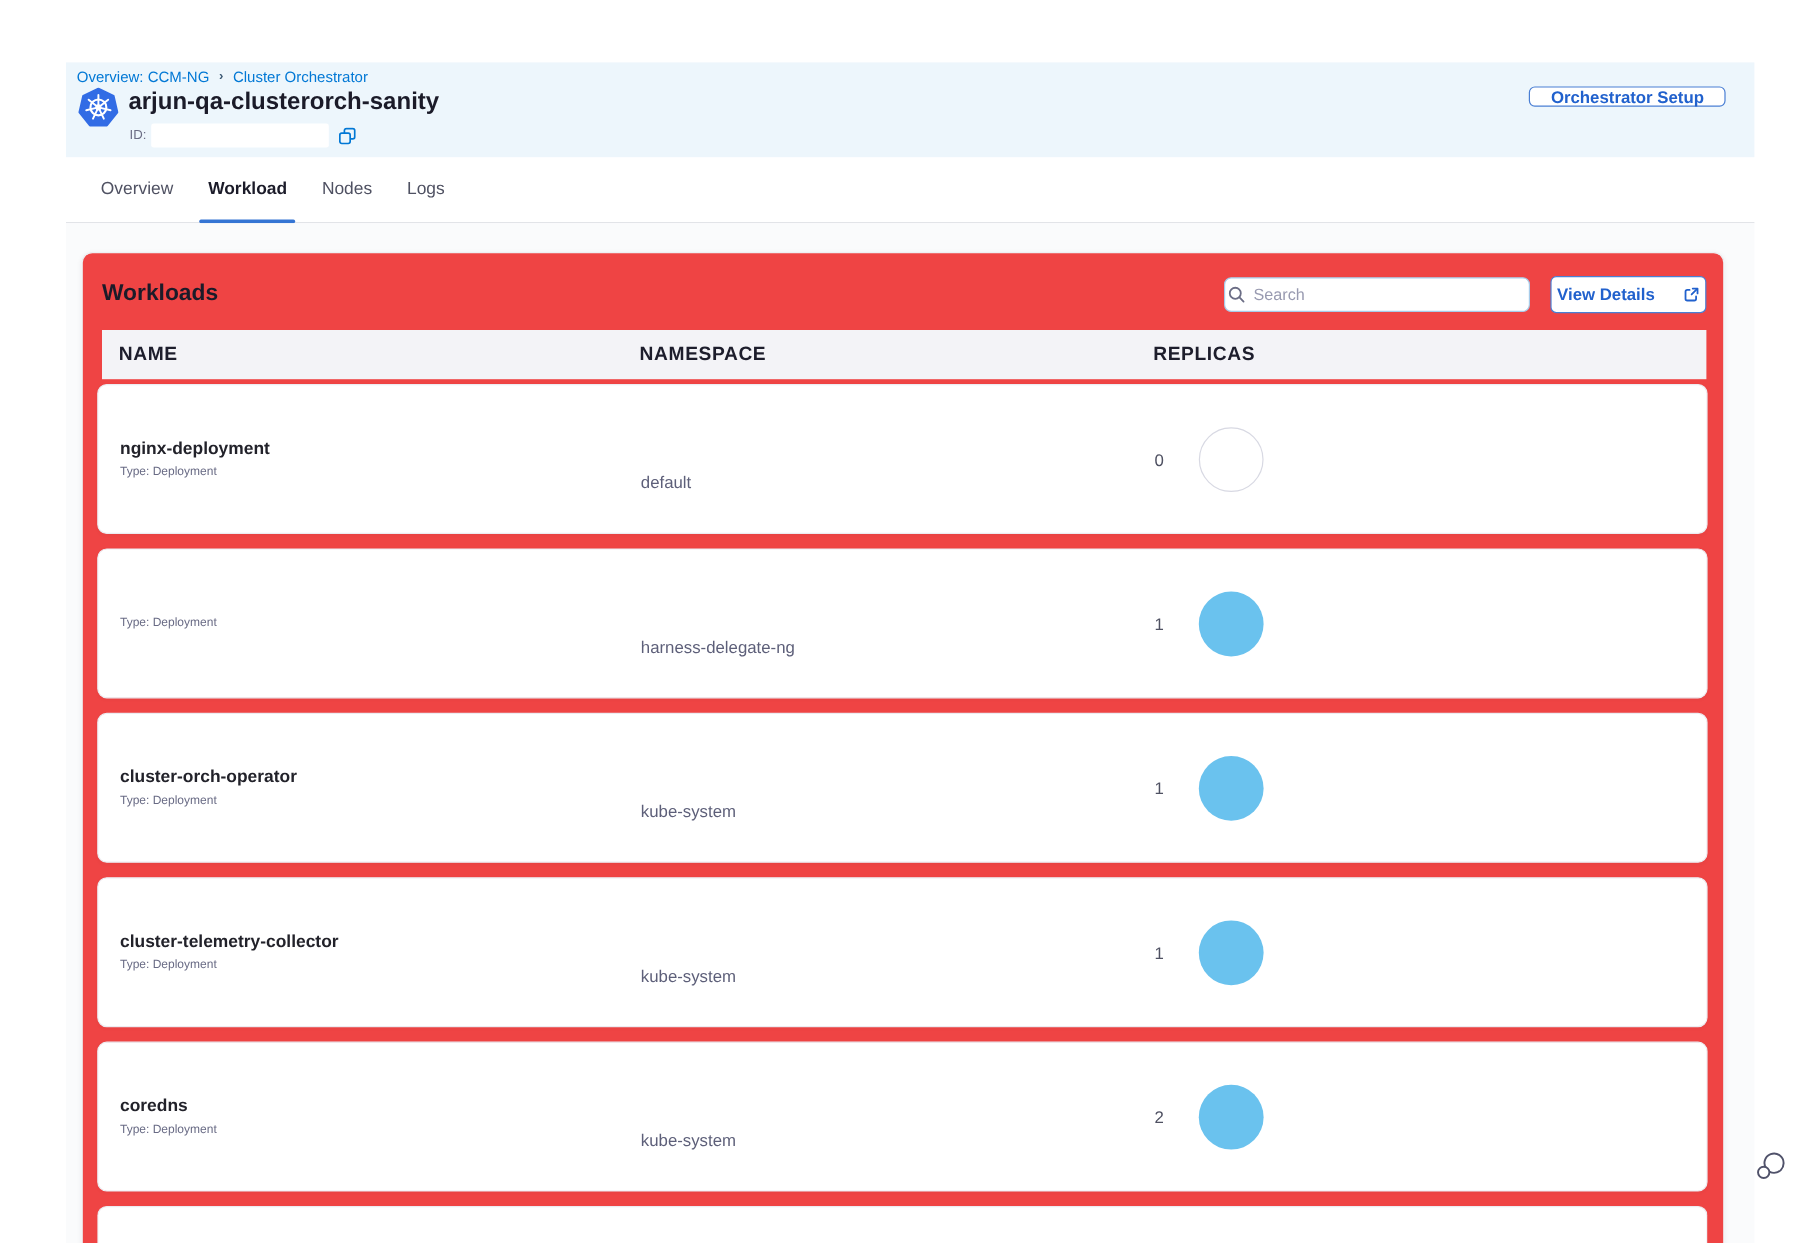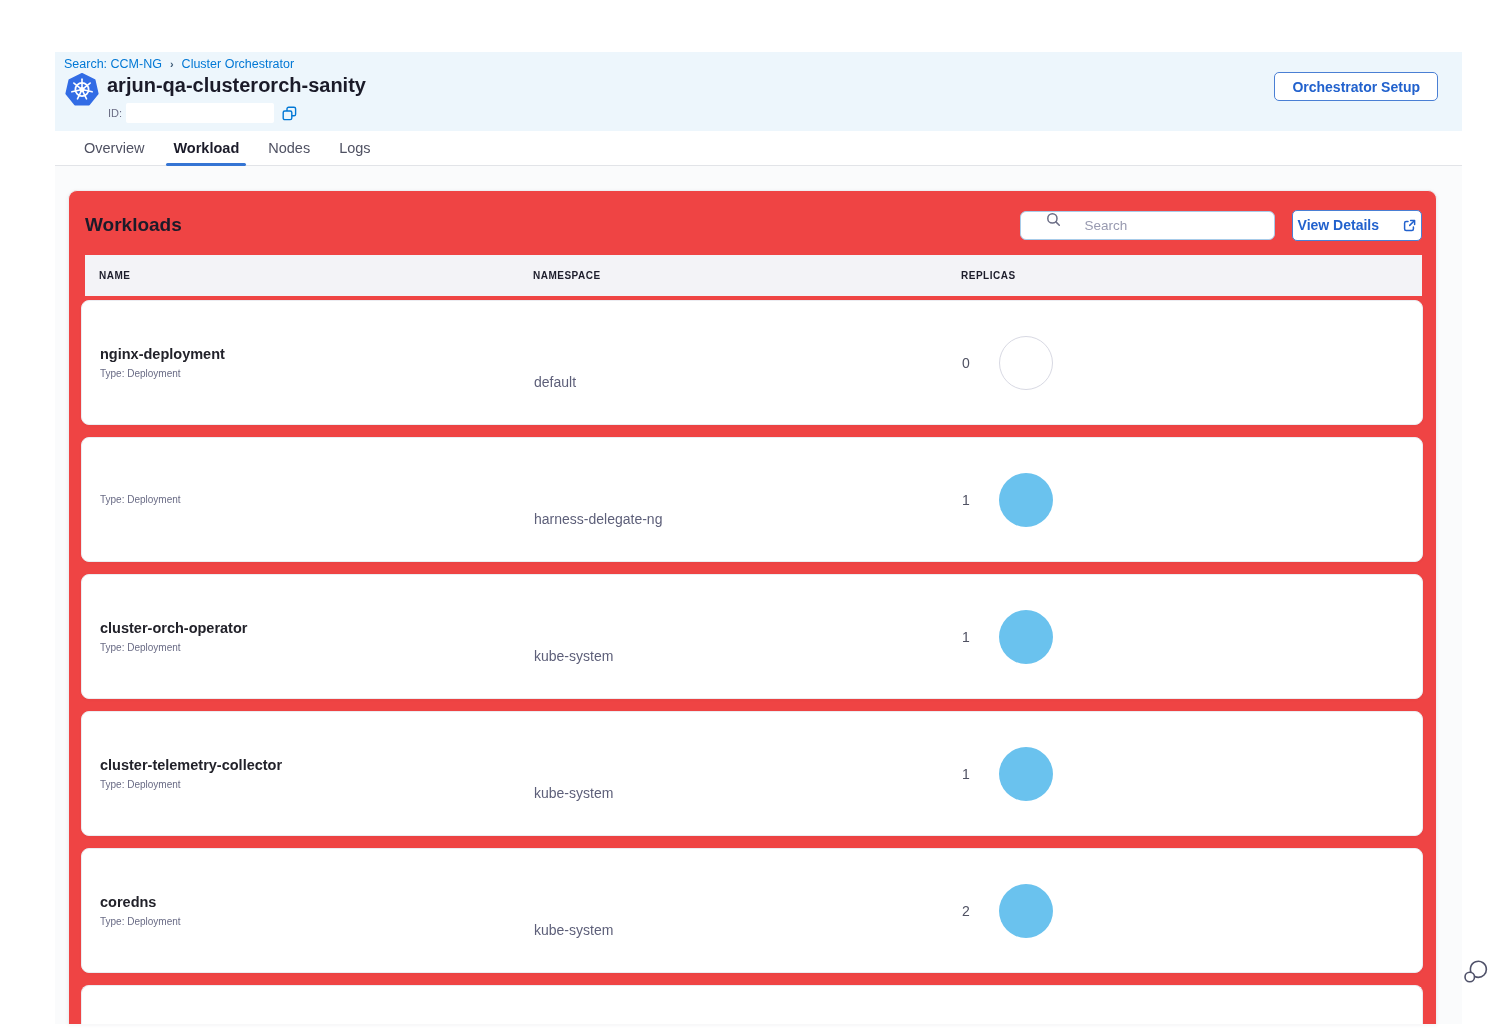--- a/index.html
+++ b/index.html
@@ -27,30 +27,30 @@
     font-size: 20px; font-weight: bold; color: #1b1b29;
   }
   .id-line {
     position: absolute; left: 53px; top: 50px; height: 22px;
     display: flex; align-items: center;
     font-size: 11px; color: #6b6d85;
   }
   .id-redaction { width: 148px; height: 20px; background: #ffffff; border-radius: 2px; margin-left: 4px; }
   .copy-btn { margin-left: 8px; width: 15px; height: 15px; cursor: pointer; display: inline-flex; }
   .setup-btn {
-    position: absolute; right: 24px; top: 20px; height: 29px;
+    position: absolute; right: 24px; top: 20px; height: 17px;
     padding: 0 17px; background: #ffffff;
     border: 1px solid #4a7fd4; border-radius: 5px;
     color: #2161cd; font-weight: bold; font-size: 14px;
     font-family: inherit; display: flex; align-items: center; cursor: pointer;
   }
 
   
   .tabbar {
-    background: #ffffff; height: 35px;
+    background: #ffffff; height: 55px;
     border-bottom: 1px solid #e2e4e8;
     padding-left: 29px; display: flex;
   }
   .tab {
     margin-right: 29px; font-size: 14.5px; color: #4f5162;
     display: flex; align-items: center; position: relative; cursor: pointer;
   }
   .tab[data-active="true"] { color: #1b1b29; font-weight: bold; }
   .tab[data-active="true"]::after {
     content: ""; position: absolute; left: -7px; right: -7px; bottom: -1px;
@@ -68,41 +68,41 @@
     overflow: hidden;
   }
   .card-head {
     position: absolute; left: 16px; right: 14px; top: 18px; height: 32px;
     display: flex; align-items: center;
   }
   .workloads-title { flex: 1; font-size: 19px; font-weight: bold; color: #1b1b29; }
   .search-box {
     width: 255px; height: 29px;
     border: 1px solid #a7cbe9; border-radius: 6px; background: #ffffff;
-    display: flex; padding: 0 25px; gap: 24px; margin-right: 17px;
+    display: flex; align-items: center; padding: 0 2px; gap: 7px; margin-right: 17px;
   }
   .search-box input {
     border: none; outline: none; flex: 1; min-width: 0;
     font-size: 13.5px; color: #22222a; background: transparent; font-family: inherit;
   }
   .search-box input::placeholder { color: #989ab0; }
   .view-details-btn {
     height: 31px; padding: 0 5px; background: #ffffff;
     border: 1px solid #4a7fd4; border-radius: 5px;
     color: #2161cd; font-weight: bold; font-size: 14px; font-family: inherit;
     display: flex; align-items: center; gap: 24px; cursor: pointer;
   }
 
   .thead {
     position: absolute; left: 16px; right: 14px; top: 64px; height: 41px;
     background: #f3f3f7;
     display: grid; grid-template-columns: 434px 428px auto;
     align-items: center; padding-left: 14px;
   }
-  .th { font-size: 10px; font-weight: bold; color: #1d1d2c; letter-spacing: 0.5px; }
+  .th { font-size: 16px; font-weight: bold; color: #1d1d2c; letter-spacing: 0.5px; }
 
   .rows { position: absolute; left: 12px; right: 13px; top: 109px; }
   .row {
     height: 125px; background: #ffffff;
     border: 1px solid #ececf1; border-radius: 8px;
     box-shadow: 0 1px 3px rgba(40,41,61,0.04);
     display: grid; grid-template-columns: 434px 428px auto;
     align-items: center; padding-left: 18px;
     margin-bottom: 12px;
   }
@@ -122,21 +122,21 @@
 
   .chat-fab { position: absolute; left: 1462px; top: 958px; width: 28px; height: 28px; cursor: pointer; }
 </style>
 </head>
 <body>
 
 <div class="app">
 
   <div class="page-header">
     <div class="breadcrumb">
-      <span class="crumb-link">Search: CCM-NG</span>
+      <span class="crumb-link">Overview: CCM-NG</span>
       <span class="crumb-sep">›</span>
       <span class="crumb-link">Cluster Orchestrator</span>
     </div>
 
     <svg class="k8s-icon" viewBox="0 0 36 36">
       <polygon points="18,1 31.3,7.4 34.6,21.8 25.4,33.3 10.6,33.3 1.4,21.8 4.7,7.4" fill="#326ce5" stroke="#326ce5" stroke-width="2" stroke-linejoin="round"></polygon>
       <g stroke="#ffffff" stroke-width="1.7" stroke-linecap="round">
         <line x1="18" y1="17.5" x2="18" y2="6.5"></line>
         <line x1="18" y1="17.5" x2="26.6" y2="10.64"></line>
         <line x1="18" y1="17.5" x2="28.72" y2="19.95"></line>

